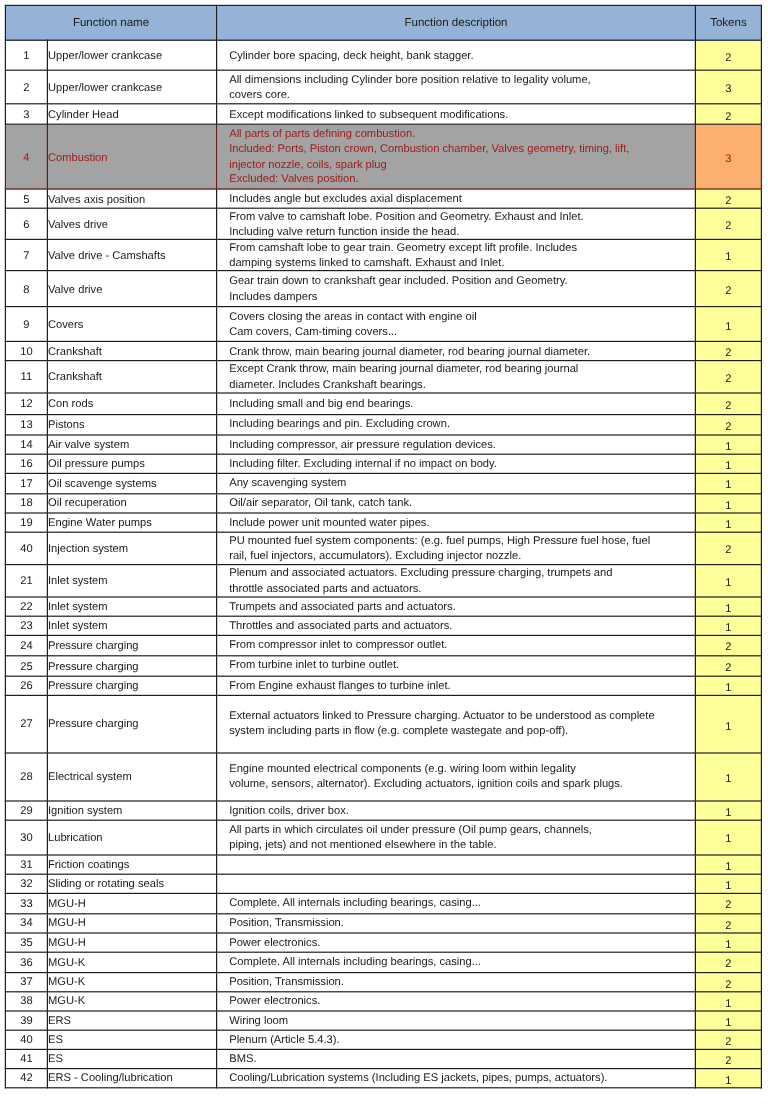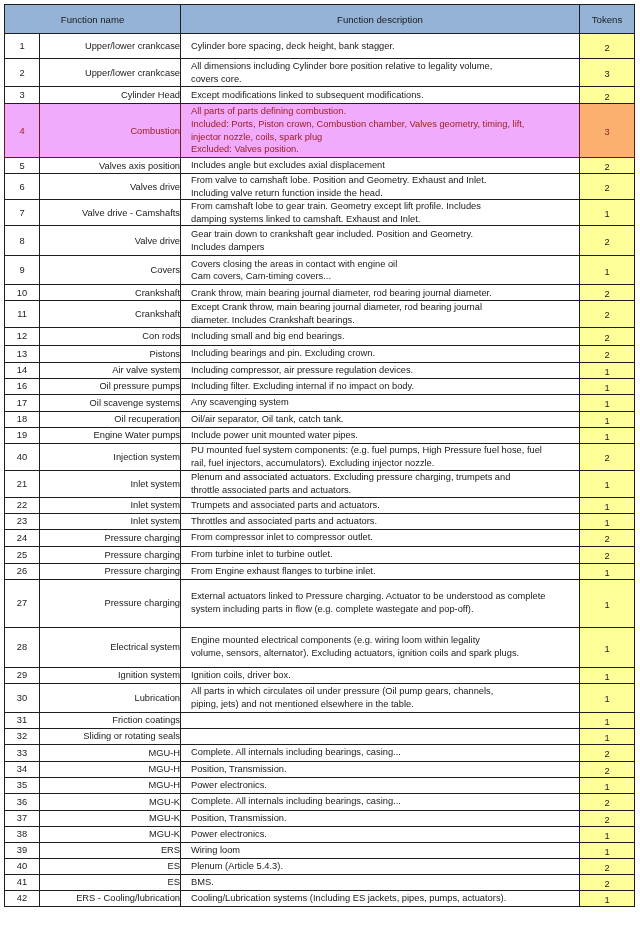--- a/index.html
+++ b/index.html
@@ -3,24 +3,24 @@
 <meta charset="utf-8">
 <style>
   html, body { margin: 0; padding: 0; background: #ffffff; }
   body { width: 640px; height: 928px; position: relative; overflow: hidden;
          font-family: "Liberation Sans", "DejaVu Sans", sans-serif; color: #1a1a1a; }
   table.fn-table { position: absolute; left: 4px; top: 4px; width: 630px;
          border-collapse: collapse; table-layout: fixed; font-size: 9.3px; }
   table.fn-table th, table.fn-table td { border: 1px solid #1e1e1e; padding: 0; vertical-align: middle; }
   thead th { background: #95b3d7; font-weight: normal; height: 28px; text-align: center; font-size: 9.6px; }
   td.num { text-align: center; }
-  td.name { text-align: right; }
+  td.name { text-align: left; }
   td.desc { text-align: left; padding-left: 10px !important; line-height: 12.6px; }
   td.tok { background: #ffff99; text-align: center; padding-top: 4px !important; vertical-align: bottom; padding-bottom: 1px !important; }
-  tr.hl td { background: #f0abfc; color: #9c1a1a; border-color: #6b1a1a; }
+  tr.hl td { background: #a3a3a3; color: #9c1a1a; border-color: #6b1a1a; }
   tr.hl td.tok { background: #fcb070; }
   .line { display: block; white-space: nowrap; }
 </style>
 </head>
 <body>
 
 <table class="fn-table">
   <colgroup>
     <col style="width:35px">
     <col style="width:141px">

